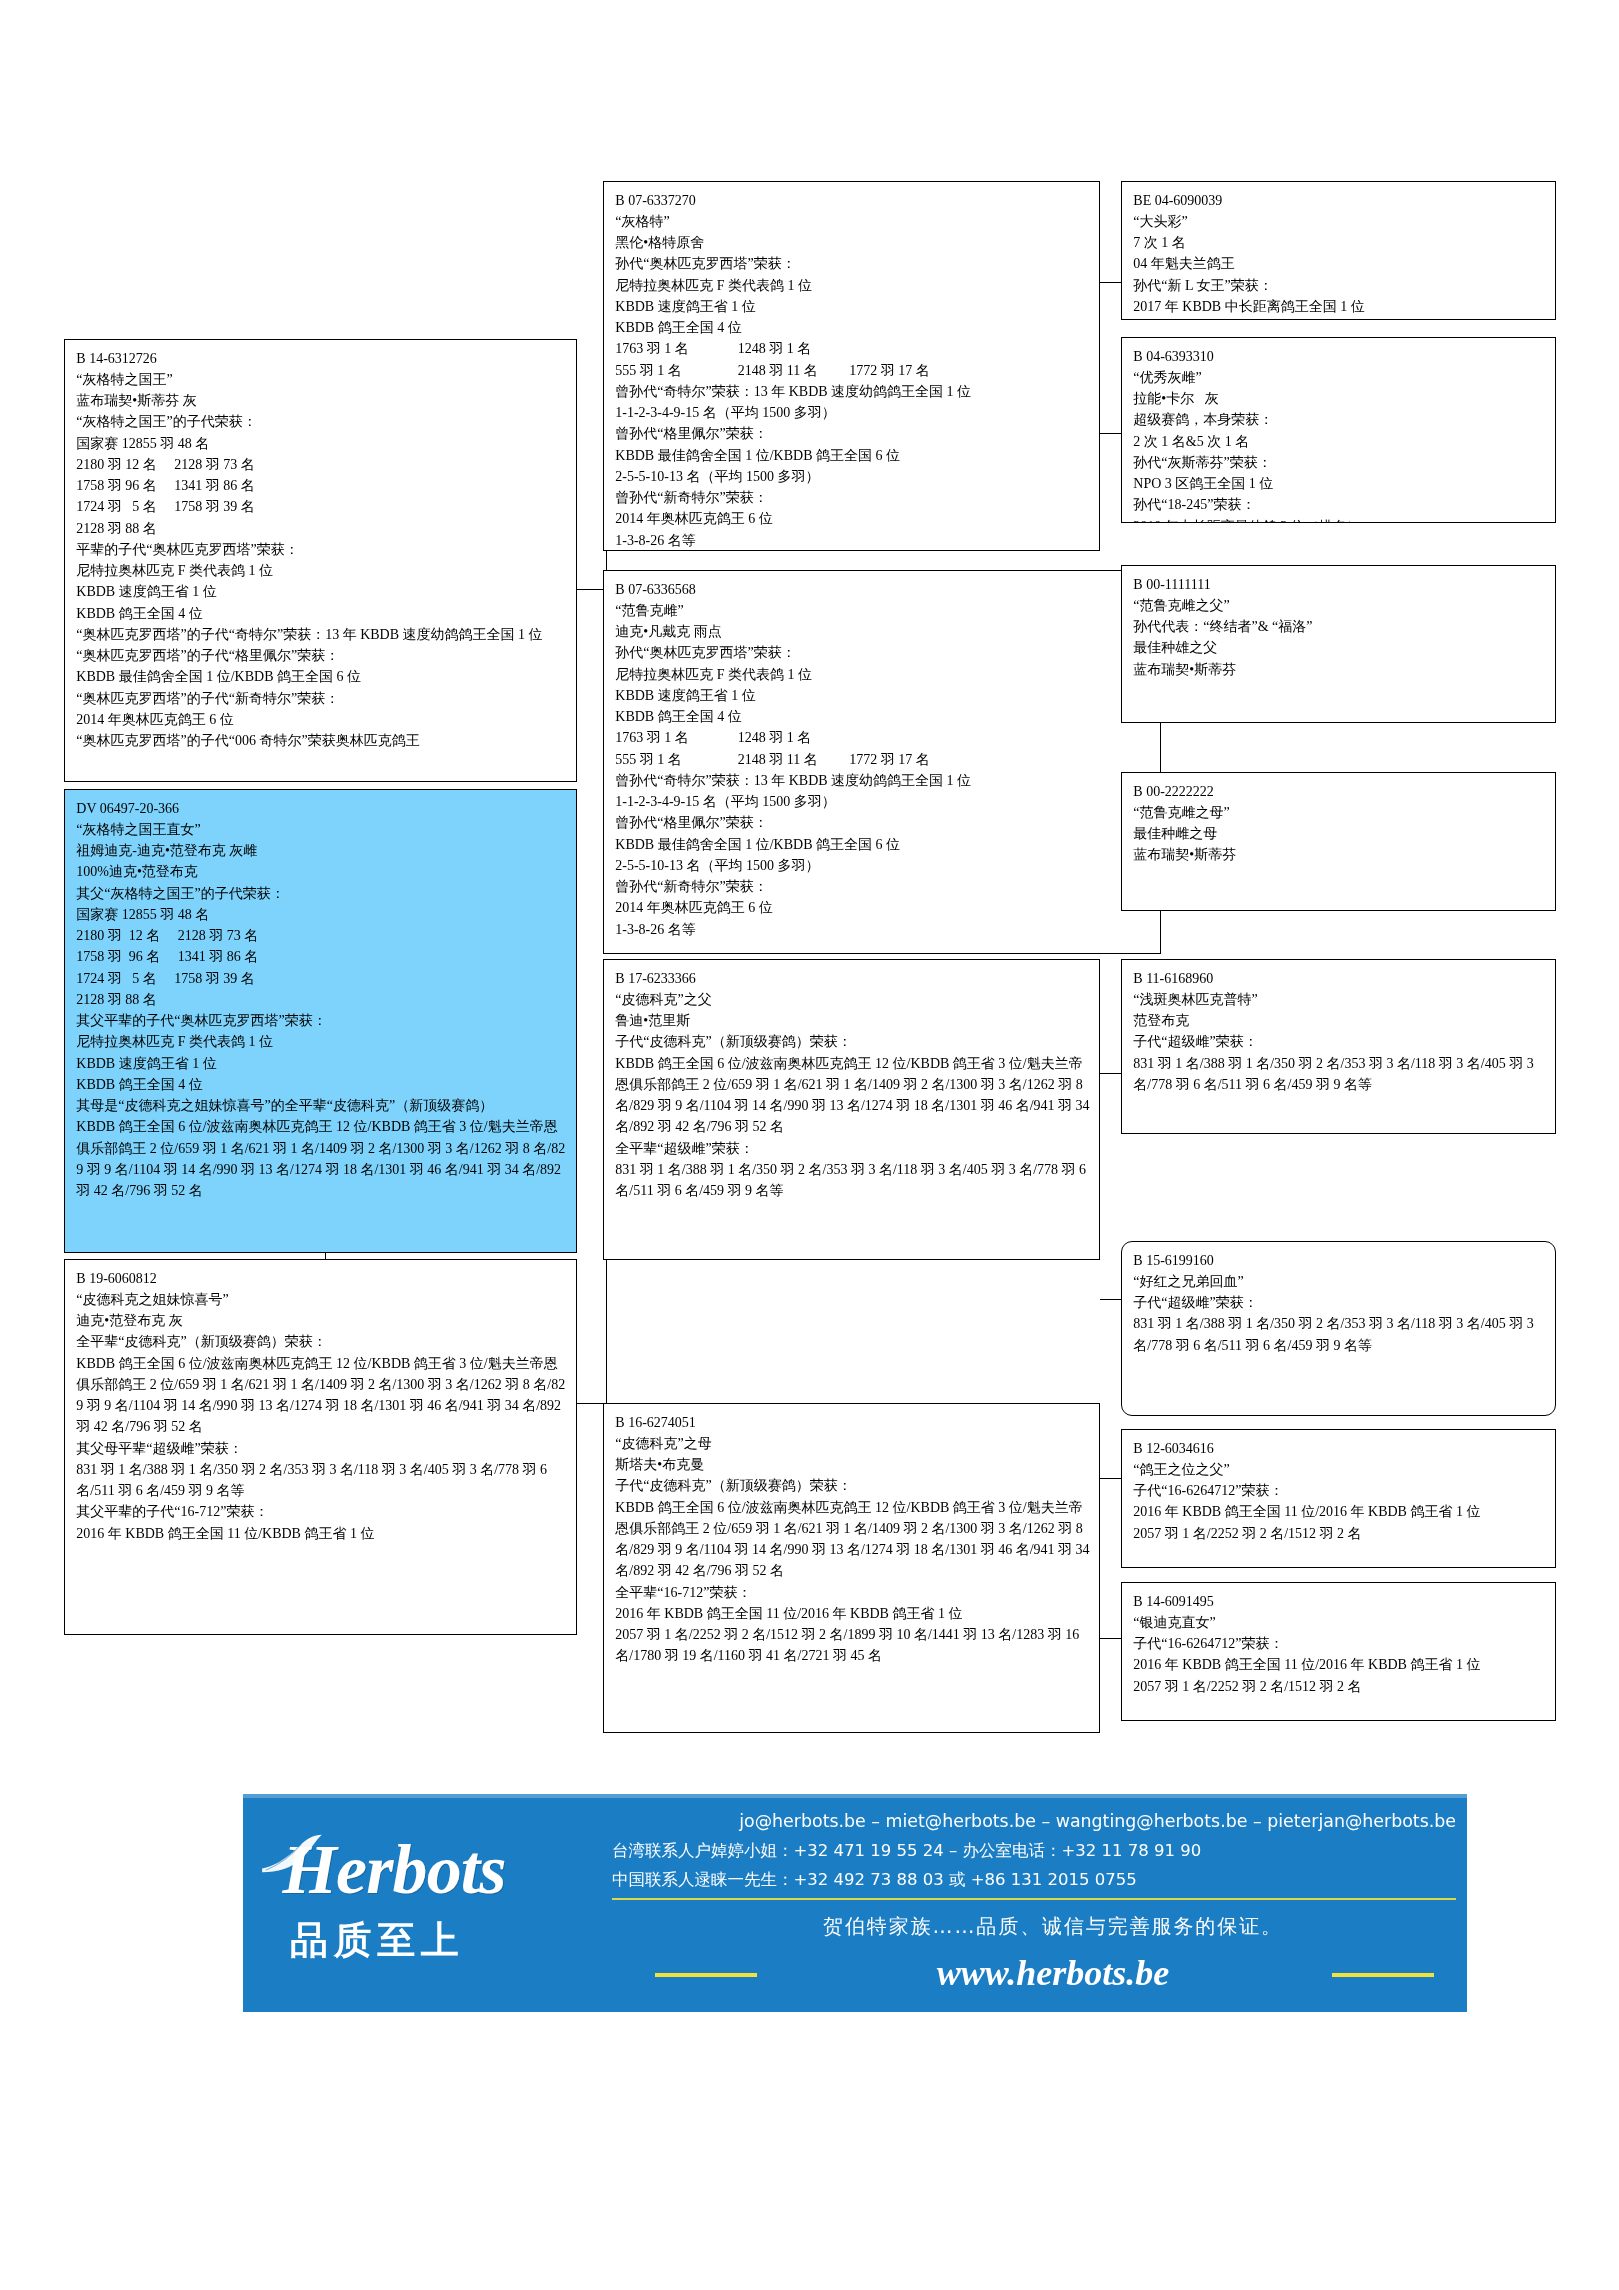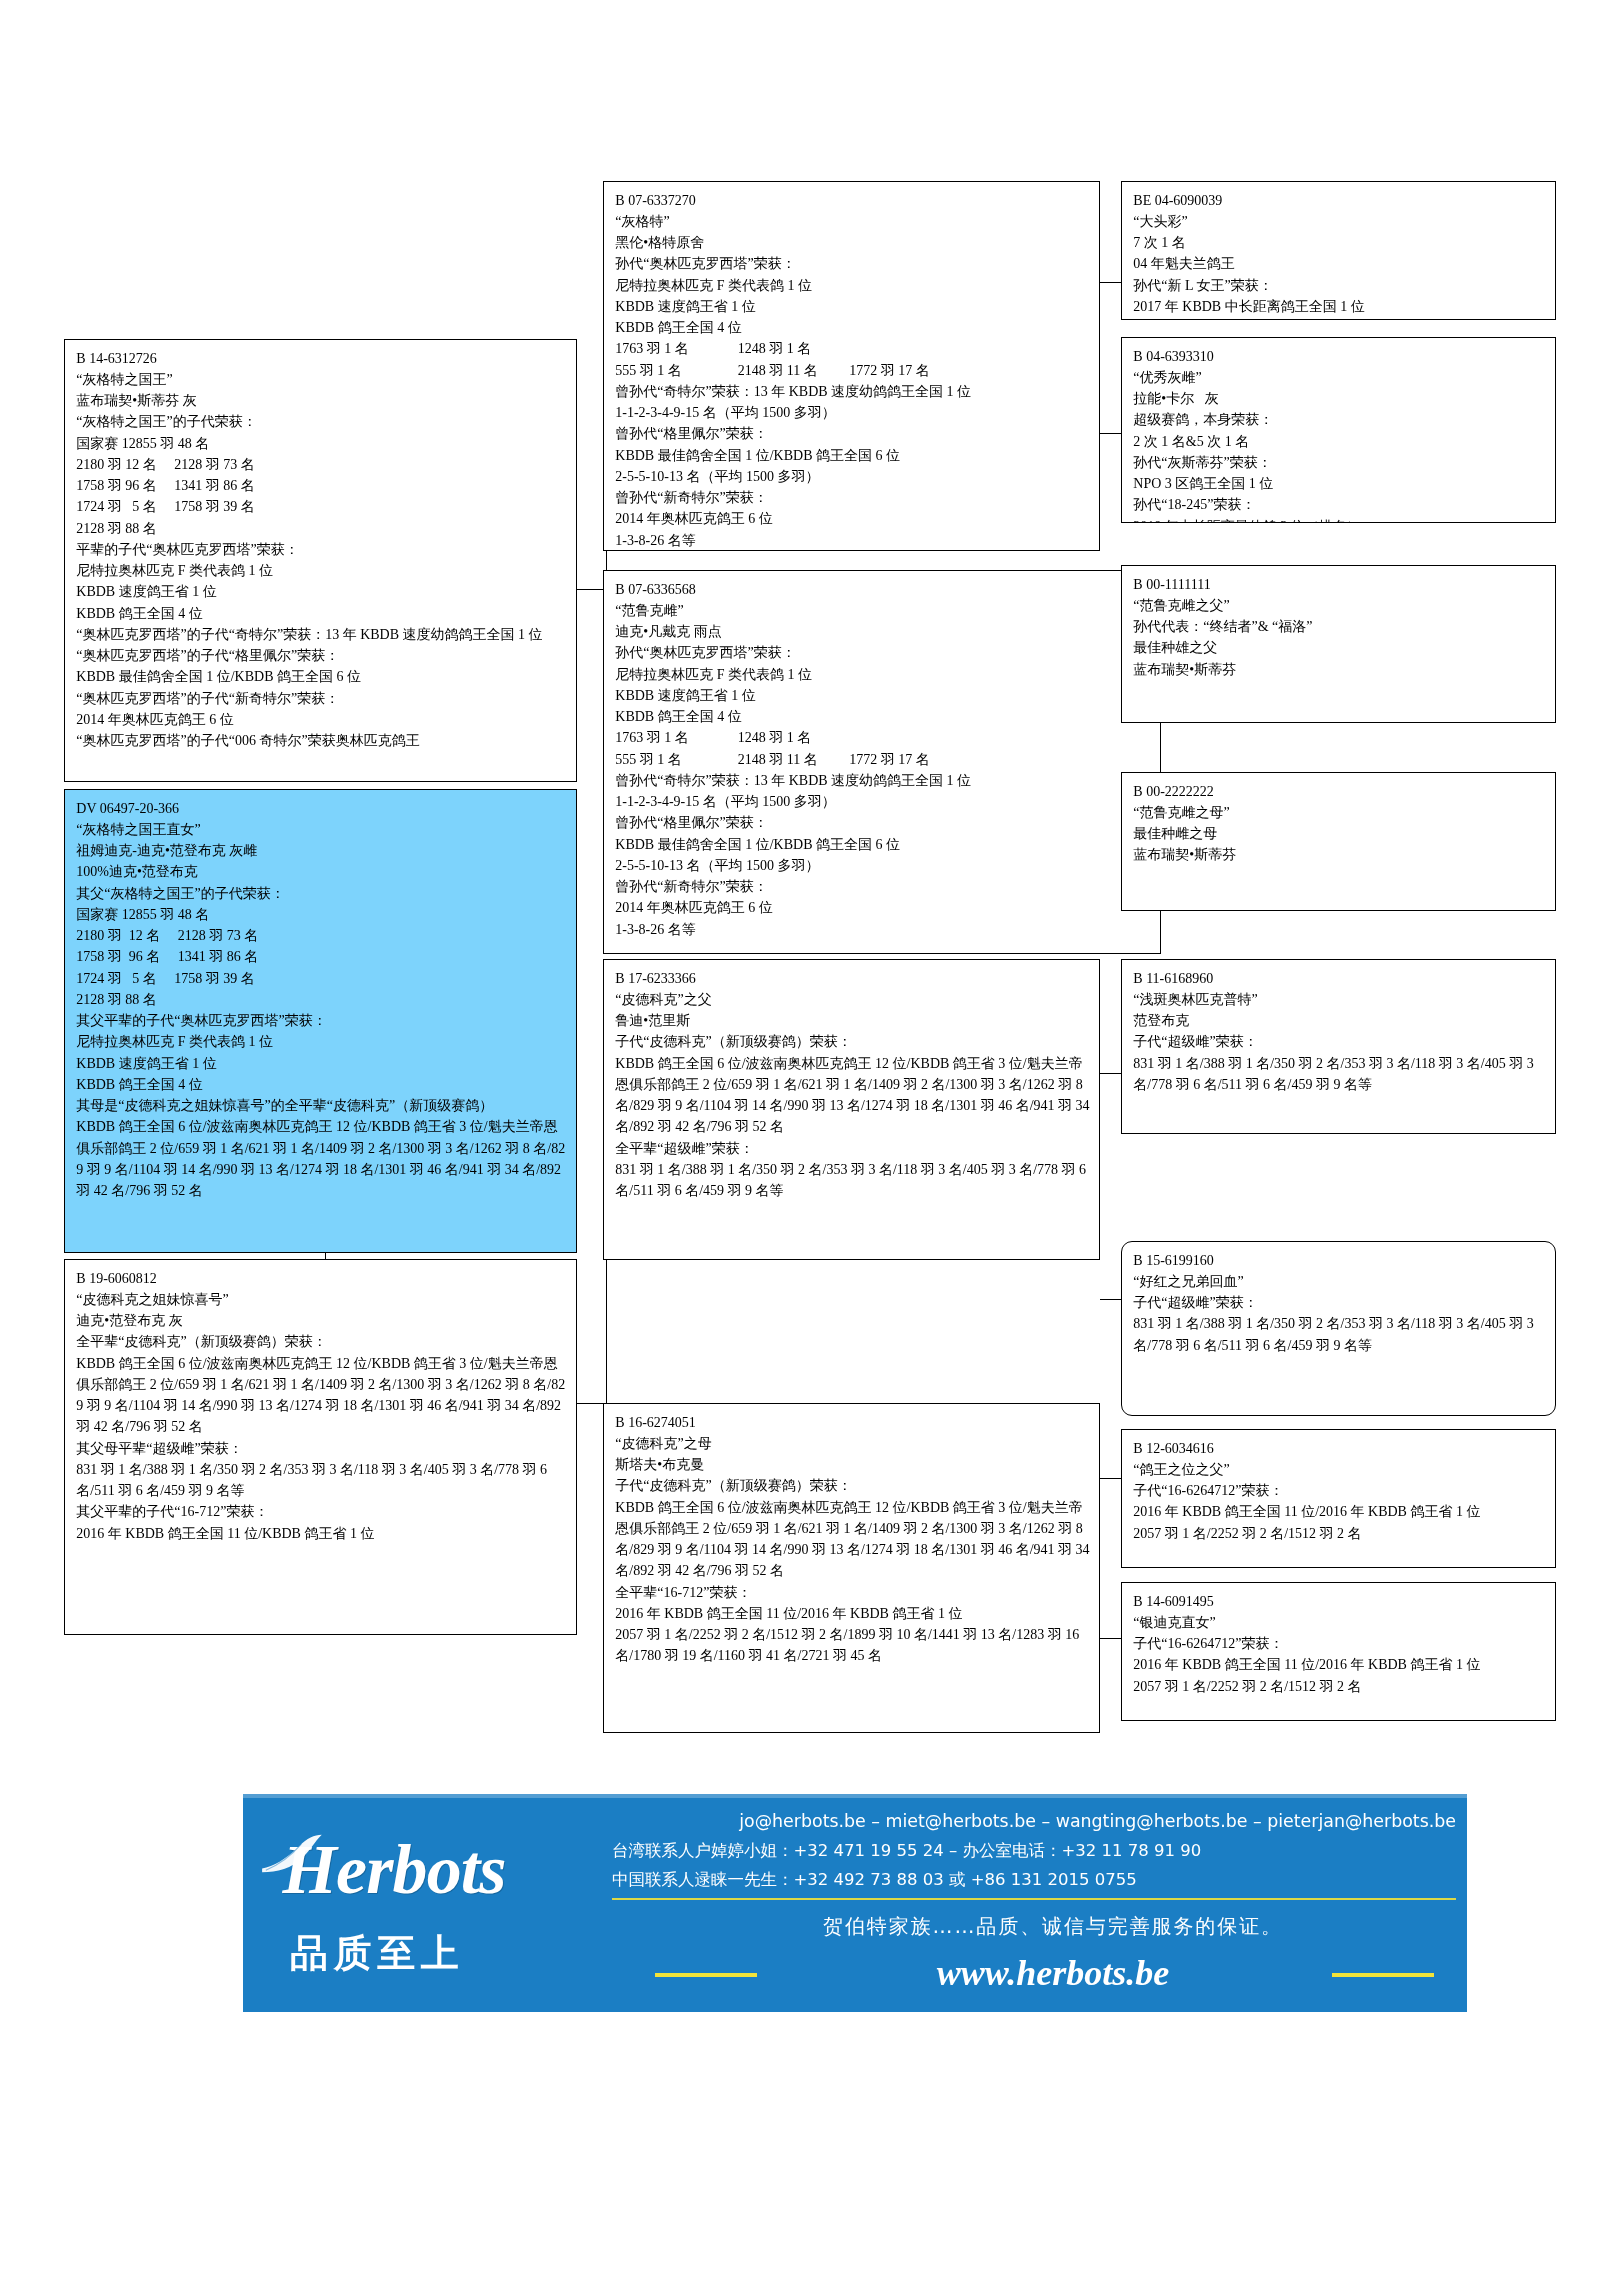--- a/index.html
+++ b/index.html
@@ -79,21 +79,21 @@
     line-height: 1;
     margin-top: 28px;
     margin-left: 24.5px;
     text-shadow: 0.9px 0.9px 0 rgba(0,0,0,0.18);
   }
   .banner .logo .sub {
     font-family: "DejaVu Sans", sans-serif;
     font-weight: bold;
     font-size: 38px;
     letter-spacing: 5.6px;
-    margin-top: 23px;
+    margin-top: 10px;
     margin-left: 32px;
     color: #ffffff;
   }
   .banner .logo .feather {
     position: absolute;
     left: 0px;
     top: 26px;
     width: 66px;
     height: 41px;
   }

